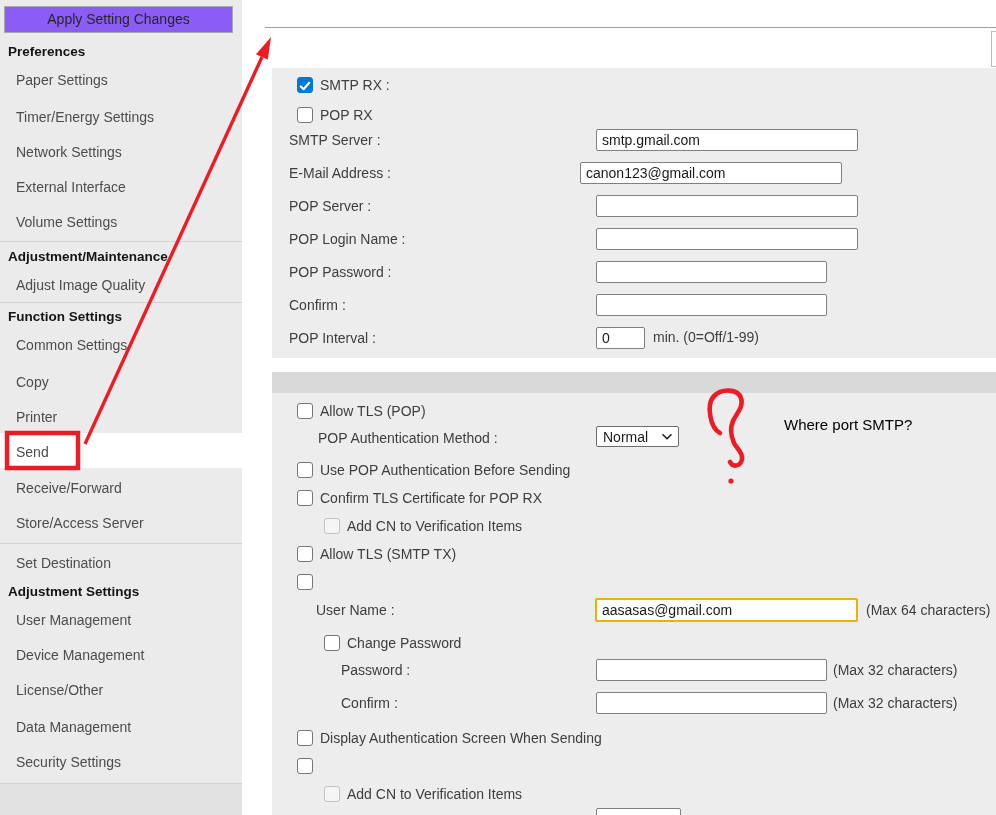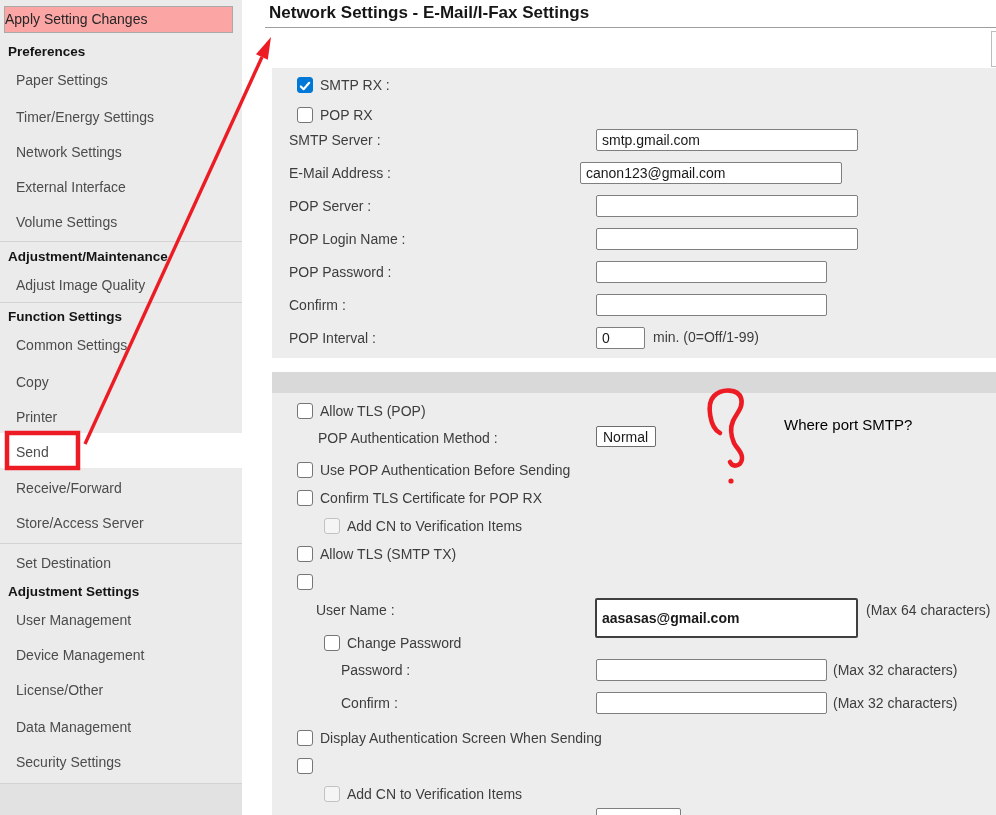--- a/index.html
+++ b/index.html
@@ -2,22 +2,22 @@
 <html><head>
 <meta charset="utf-8">
 <style>
   html,body{margin:0;padding:0;}
   body{font-family:"Liberation Sans",sans-serif;background:#fff;}
   #app{position:relative;width:996px;height:815px;overflow:hidden;background:#fff;}
 
   
   #sidebar{position:absolute;left:0;top:0;width:242px;height:815px;background:#ebebeb;}
   .apply-btn{position:absolute;left:4px;top:6px;width:229px;height:27px;box-sizing:border-box;
-    background:#fca5a5;border:1px solid #a9a9a9;font:14px "Liberation Sans",sans-serif;color:#262626;
-    line-height:25px;cursor:pointer;}
+    background:#8b5cf6;border:1px solid #a9a9a9;font:14px "Liberation Sans",sans-serif;color:#262626;
+    text-align:center;line-height:25px;cursor:pointer;}
   .sb-h{position:absolute;left:8px;height:20px;line-height:20px;font-size:13.5px;font-weight:700;color:#141414;white-space:nowrap;}
   .sb-i{position:absolute;left:16px;height:20px;line-height:20px;font-size:14px;color:#4c4c4c;white-space:nowrap;cursor:pointer;}
   .sb-div{position:absolute;left:0;width:242px;height:1px;background:#d3d3d3;}
   .sb-selected-row{position:absolute;left:0;top:433px;width:242px;height:35px;background:#ffffff;}
   .sb-bottom{position:absolute;left:0;top:784px;width:242px;height:31px;background:#e2e2e2;}
 
   
   .page-title{position:absolute;left:269px;top:3px;font-size:17px;font-weight:700;color:#161616;white-space:nowrap;}
   .title-rule{position:absolute;left:265px;top:27px;width:731px;height:1px;background:#9e9e9e;}
   .scroll-stub{position:absolute;left:991px;top:31px;width:10px;height:36px;box-sizing:border-box;background:#fdfdfd;border:1px solid #bcbcbc;}
@@ -27,21 +27,21 @@
   .sec-hbar{position:absolute;left:272px;top:372px;width:724px;height:21px;background:#d9d9d9;}
   .sec-htxt{position:absolute;left:282px;top:372px;height:21px;line-height:21px;font-size:14px;font-weight:700;color:#111;white-space:nowrap;}
 
   .lbl{position:absolute;height:20px;line-height:20px;font-size:14px;color:#3d3d3d;white-space:nowrap;}
   .cb{position:absolute;width:16px;height:16px;box-sizing:border-box;background:#fff;border:1px solid #767676;border-radius:3px;cursor:pointer;}
   .cb.checked{background:#0078d7;border-color:#0078d7;}
   .cb.disabled{border-color:#c2c2c2;background:#f5f5f5;}
   .cb svg{position:absolute;left:0px;top:1px;}
   .txt{position:absolute;box-sizing:border-box;height:22px;border:1px solid #7f7f7f;border-radius:2px;background:#fff;
     font:14px "Liberation Sans",sans-serif;color:#1a1a1a;padding:0 5px;outline:none;}
-  .txt.focused{height:40px;border:2px solid #404040;font-weight:bold;}
+  .txt.focused{height:24px;border:2px solid #eab308;}
   .select{position:absolute;box-sizing:border-box;height:21px;border:1px solid #6d6d6d;border-radius:2px;background:#fff;
     display:flex;align-items:center;justify-content:space-between;padding:0 6px;font-size:14px;color:#1a1a1a;cursor:pointer;}
   .partial-box{position:absolute;left:596px;top:808px;width:85px;height:20px;box-sizing:border-box;background:#fff;border:1px solid #7f7f7f;border-radius:2px;}
 
   
   #anno-svg{position:absolute;left:0;top:0;width:996px;height:815px;pointer-events:none;z-index:50;}
   .anno-text{position:absolute;left:784px;top:416px;font-size:15px;color:#000000;white-space:nowrap;z-index:50;pointer-events:none;}
 </style>
 </head>
 <body>
@@ -81,21 +81,20 @@
     <div class="sb-i" style="top:610px">User Management</div>
     <div class="sb-i" style="top:645px">Device Management</div>
     <div class="sb-i" style="top:680px">License/Other</div>
     <div class="sb-i" style="top:717px">Data Management</div>
     <div class="sb-i" style="top:752px">Security Settings</div>
 
     <div class="sb-div" style="top:783px"></div>
     <div class="sb-bottom"></div>
   </div>
 
-  <div class="page-title">Network Settings - E-Mail/I-Fax Settings</div>
   <div class="title-rule"></div>
   <div class="scroll-stub"></div>
 
   <div class="sec" id="sec1"></div>
 
   <div class="cb checked" style="left:297px;top:77px">
     <svg width="14" height="14" viewBox="0 0 14 14">
       <polyline points="2.8,7.4 5.6,10.2 11.2,3.8" fill="none" stroke="#fff" stroke-width="2.1" stroke-linecap="round" stroke-linejoin="round"></polyline>
     </svg>
   </div>
@@ -126,21 +125,21 @@
   <input class="txt" style="left: 596px; top: 327px; width: 49px;" value="0">
   <div class="lbl" style="left:653px;top:327px">min. (0=Off/1-99)</div>
 
   <div class="sec" id="sec2"></div>
   <div class="sec-hbar"></div>
 
   <div class="cb" style="left:297px;top:403px"></div>
   <div class="lbl" style="left:320px;top:401px">Allow TLS (POP)</div>
 
   <div class="lbl" style="left:318px;top:428px">POP Authentication Method :</div>
-  <div class="select" style="left:596px;top:426px;width:60px">
+  <div class="select" style="left:596px;top:426px;width:83px">
     <span>Normal</span>
     <svg width="10" height="6" viewBox="0 0 10 6">
       <polyline points="1,0.8 5,4.8 9,0.8" fill="none" stroke="#222" stroke-width="1.6" stroke-linecap="round" stroke-linejoin="round"></polyline>
     </svg>
   </div>
 
   <div class="cb" style="left:297px;top:462px"></div>
   <div class="lbl" style="left:320px;top:460px">Use POP Authentication Before Sending</div>
 
   <div class="cb" style="left:297px;top:490px"></div>

